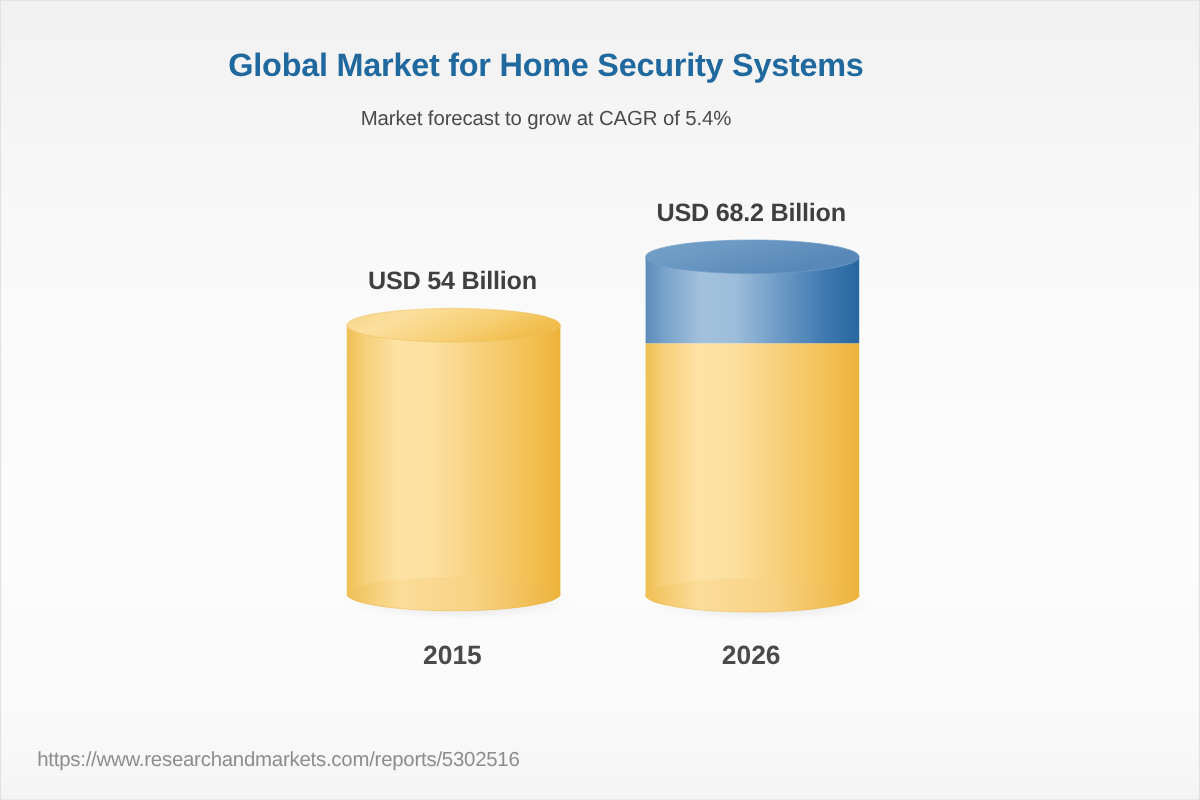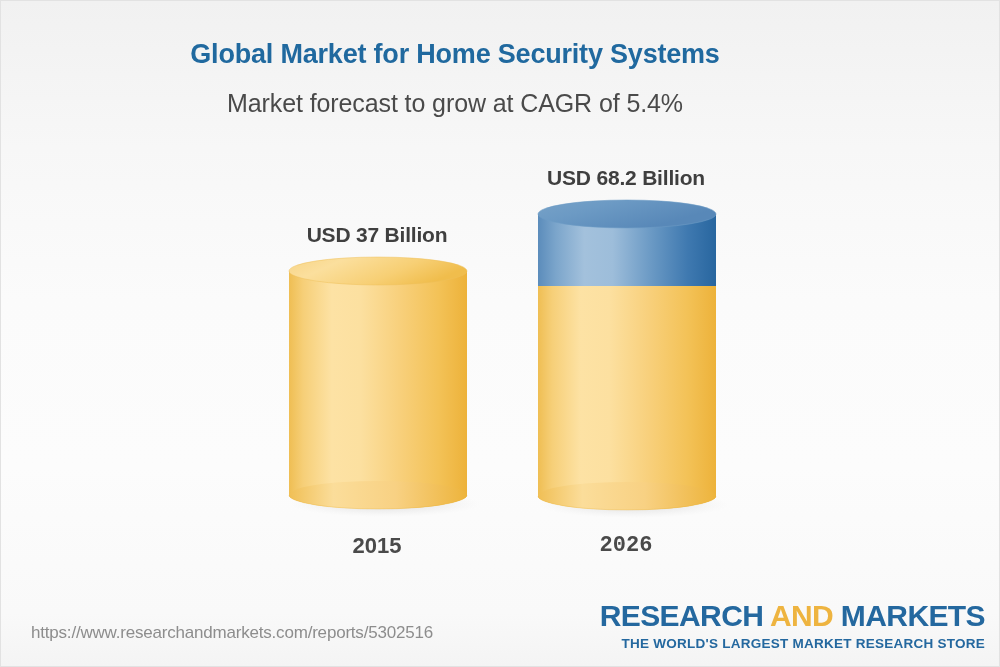--- a/index.html
+++ b/index.html
@@ -31,21 +31,21 @@
     font-weight: bold;
     color: #20699f;
     letter-spacing: -0.2px;
   }
   #chart-subtitle {
     position: absolute;
     left: 0;
     top: 88px;
     width: 908px;
     text-align: center;
-    font-size: 25px;
+    font-size: 17px;
     font-weight: normal;
     color: #4a4a4a;
     letter-spacing: -0.1px;
   }
 
   
   #plot-area {
     position: absolute;
     left: 0;
     top: 0;
@@ -120,21 +120,21 @@
 
 <div id="canvas">
 
   <div id="chart-title">Global Market for Home Security Systems</div>
   <div id="chart-subtitle">Market forecast to grow at CAGR of 5.4%</div>
 
   <div id="plot-area">
 
     <div class="bar-group">
 
-      <div class="value-label" style="left:226px; top:222px;">USD 37 Billion</div>
+      <div class="value-label" style="left:226px; top:222px;">USD 54 Billion</div>
 
       <svg class="cylinder-svg" style="left:288px; top:256px;" width="178" height="260" viewBox="0 0 178 260">
         <defs>
           <linearGradient id="yellowBody2022" x1="0" y1="0" x2="1" y2="0">
             <stop offset="0%" stop-color="#efbe53"></stop>
             <stop offset="8%" stop-color="#f6cf78"></stop>
             <stop offset="24%" stop-color="#fde2a4"></stop>
             <stop offset="40%" stop-color="#fce0a0"></stop>
             <stop offset="62%" stop-color="#f8d07c"></stop>
             <stop offset="84%" stop-color="#f3c257"></stop>
@@ -216,27 +216,21 @@
 
         <path d="M0,86 L0,296 A89,14 0 0 0 178,296 L178,86 Z" fill="url(#yellowBody2026)"></path>
         <ellipse cx="89" cy="296" rx="89" ry="14" fill="url(#yellowBottom2026)"></ellipse>
         <path d="M0,296 A89,14 0 0 0 178,296" fill="none" stroke="#e9ad34" stroke-width="0.6" stroke-opacity="0.5"></path>
 
         <path d="M0,14 L0,86 L178,86 L178,14 Z" fill="url(#blueBody2026)"></path>
         <ellipse cx="89" cy="14" rx="89" ry="14" fill="url(#blueTop2026)"></ellipse>
         <ellipse cx="89" cy="14" rx="89" ry="14" fill="none" stroke="#6e9cc6" stroke-width="0.8" stroke-opacity="0.7"></ellipse>
       </svg>
 
-      <div class="category-label" style="left:475px; top:532px;font-family:Liberation Mono, monospace;">2026</div>
+      <div class="category-label" style="left:475px; top:532px;">2026</div>
     </div>
 
   </div>
 
   <div id="source-url">https://www.researchandmarkets.com/reports/5302516</div>
 
-  <div id="brand-logo">
-    <div id="brand-wordmark">
-      <span class="brand-blue">RESEARCH</span><span> </span><span class="brand-amber">AND</span><span> </span><span class="brand-blue">MARKETS</span>
-    </div>
-    <div id="brand-tagline">THE WORLD'S LARGEST MARKET RESEARCH STORE</div>
-  </div>
 
 </div>
 
 </body></html>

